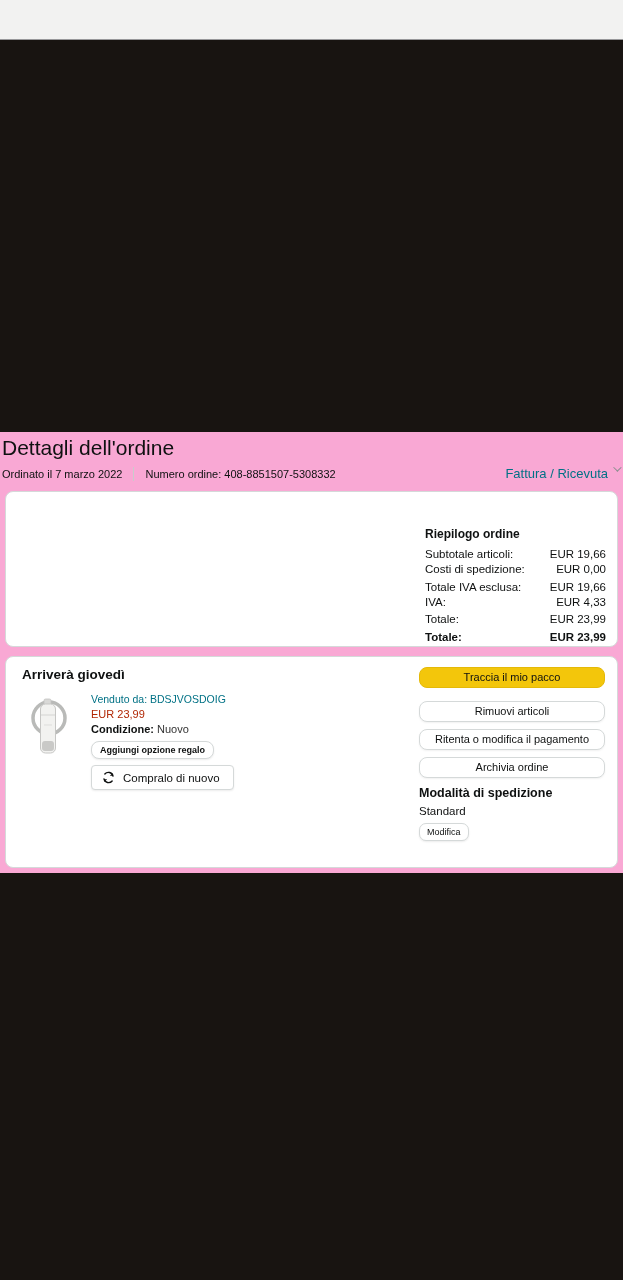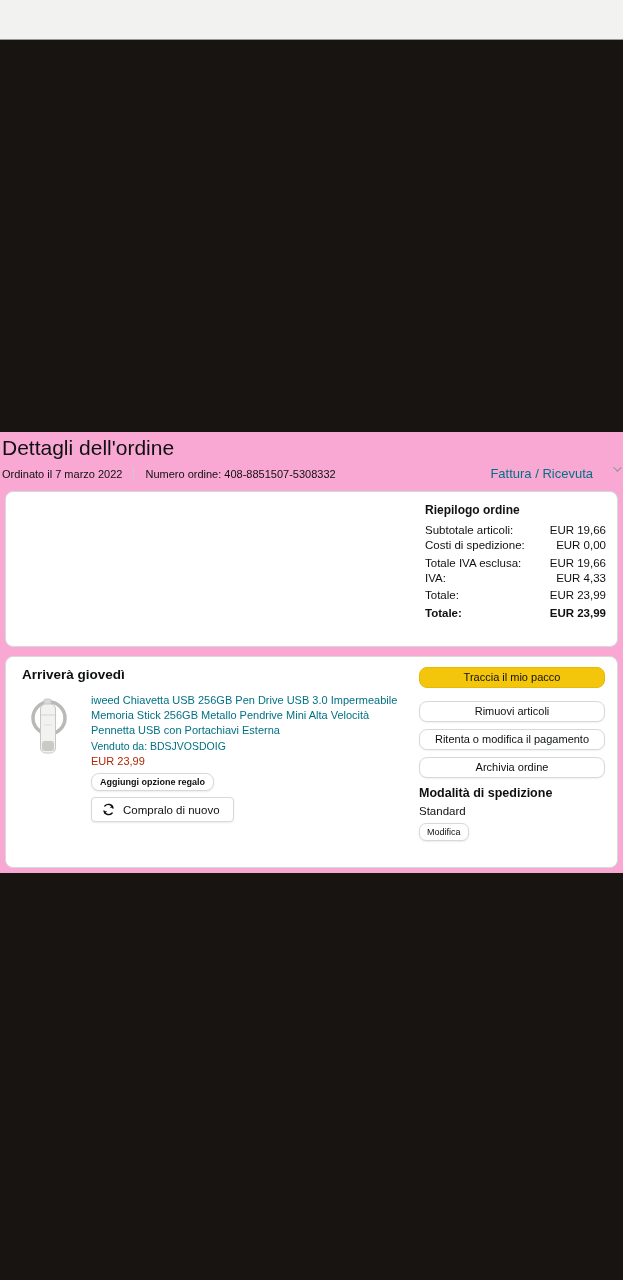--- a/index.html
+++ b/index.html
@@ -51,21 +51,21 @@
     width: 1px; height: 14px;
     background: #c9cccc;
     margin: 0 11px;
   }
   .invoice-link {
     margin-left: auto;
     color: #007185;
     font-size: 13px;
     display: flex;
     align-items: flex-start;
-    gap: 20px;
+    gap: 5px;
     cursor: pointer;
   }
   .chevron {
     width: 6px; height: 6px;
     border-right: 1.5px solid #8a8f8f;
     border-bottom: 1.5px solid #8a8f8f;
     transform: rotate(45deg) translateY(-2px);
     display: inline-block;
   }
   .card {
@@ -73,21 +73,21 @@
     border-radius: 8px;
     background: #fff;
   }
   .card-summary {
     height: 156px;
     margin-bottom: 9px;
     display: flex;
     justify-content: flex-end;
     padding: 11px 11px;
   }
-  .summary-col { width: 181px; }
+  .summary-col { width: 181px; margin-top: 24px; }
   .summary-title {
     font-size: 12px;
     font-weight: 700;
     margin-bottom: 6px;
   }
   .summary-row {
     display: flex;
     justify-content: space-between;
     font-size: 11.5px;
     line-height: 14.5px;
@@ -281,26 +281,29 @@
           <svg width="58" height="66" viewBox="0 0 58 66" xmlns="http://www.w3.org/2000/svg">
             <circle cx="27" cy="23" r="16" fill="none" stroke="#b9bab8" stroke-width="3.5"></circle>
             <rect x="22" y="4" width="7" height="7" rx="1.5" fill="#d9d9d7" stroke="#c2c2c0" stroke-width="0.8"></rect>
             <rect x="18.5" y="9" width="15" height="49" rx="5" fill="#f2f2f0" stroke="#c6c6c4" stroke-width="1"></rect>
             <line x1="19" y1="20" x2="33" y2="20" stroke="#d4d4d2" stroke-width="1"></line>
             <line x1="22" y1="30" x2="30" y2="30" stroke="#dddddb" stroke-width="1"></line>
             <rect x="20" y="46" width="12" height="10" rx="3" fill="#c9c9c7"></rect>
           </svg>
         </div>
         <div class="product-info">
-          <div class="product-title">iweed Chiavetta USB 256GB Pen Drive USB 3.0 Impermeabile Memoria Stick 256GB Metallo Pendrive Mini Alta Velocità Pennetta USB con Portachiavi Esterna</div>
           <div class="sold-by">
             <span>Venduto da:</span>
             <span class="seller">BDSJVOSDOIG</span>
           </div>
           <div class="product-price">EUR 23,99</div>
+          <div class="condition">
+            <b>Condizione:</b>
+            <span>Nuovo</span>
+          </div>
           <div>
             <span class="gift-pill">Aggiungi opzione regalo</span>
           </div>
           <div>
             <span class="buy-again-btn">
               <span style="display:inline-flex;">
                 <svg width="15" height="15" viewBox="0 0 16 16" xmlns="http://www.w3.org/2000/svg">
                   <path d="M3.2 9.5a5 5 0 0 0 8.7 2.2" fill="none" stroke="#0F1111" stroke-width="1.5" stroke-linecap="round"></path>
                   <path d="M12.8 6.5a5 5 0 0 0-8.7-2.2" fill="none" stroke="#0F1111" stroke-width="1.5" stroke-linecap="round"></path>
                   <path d="M12.4 3.2v3h-3z" fill="#0F1111"></path>

